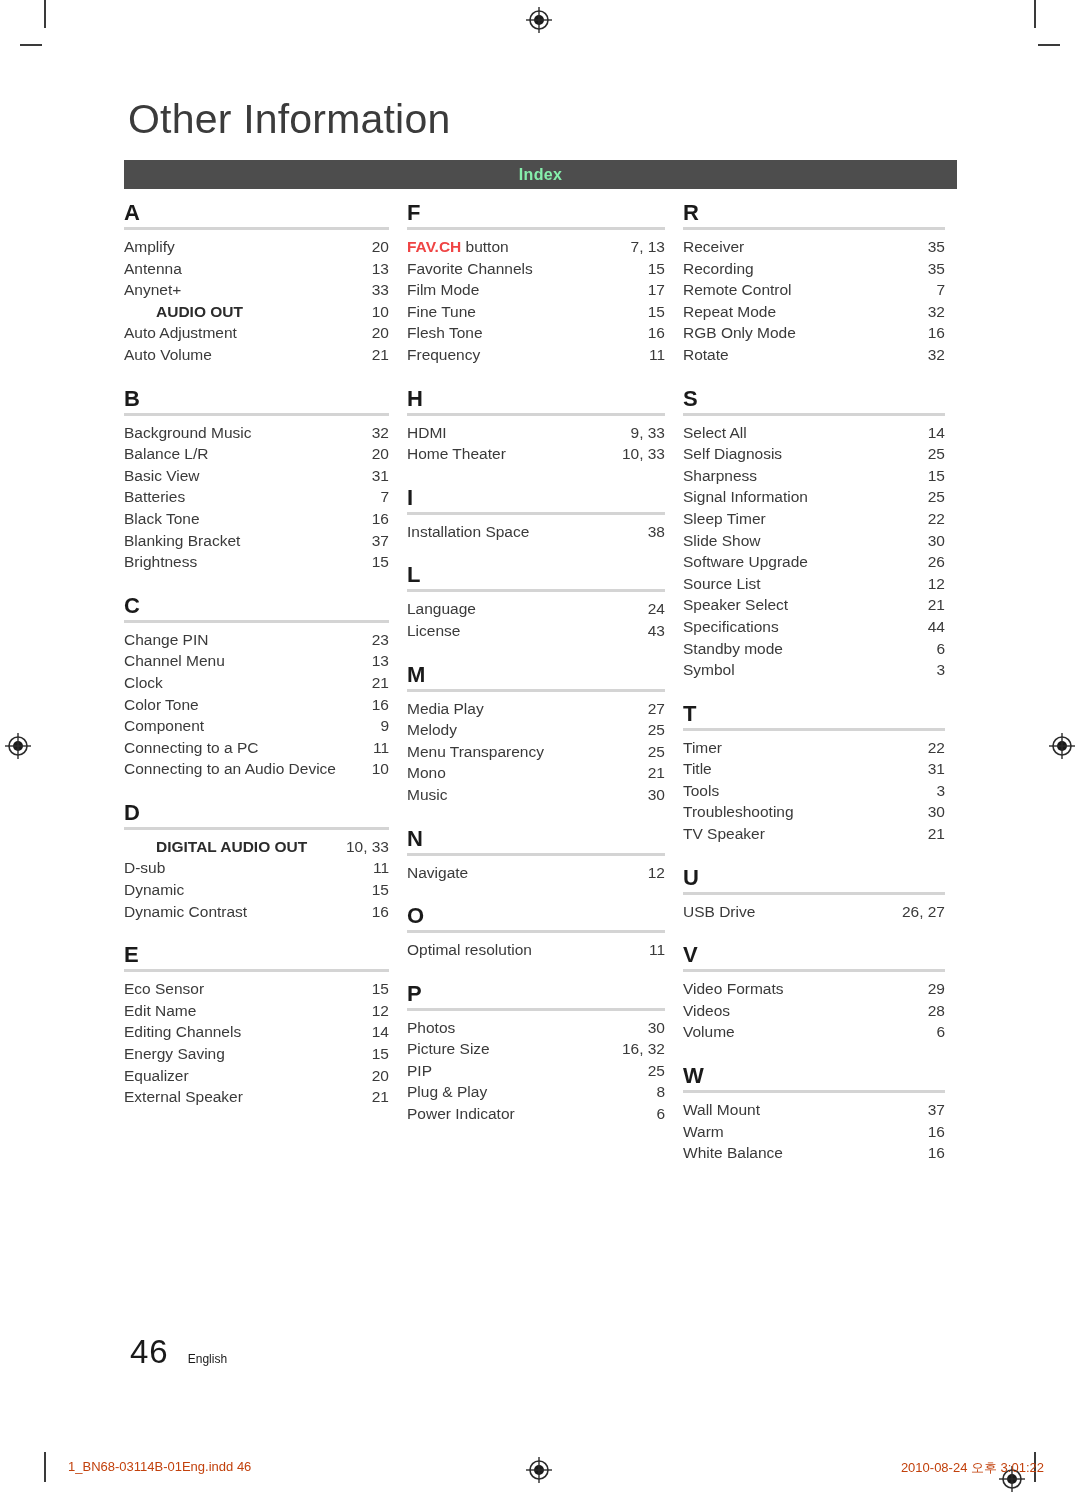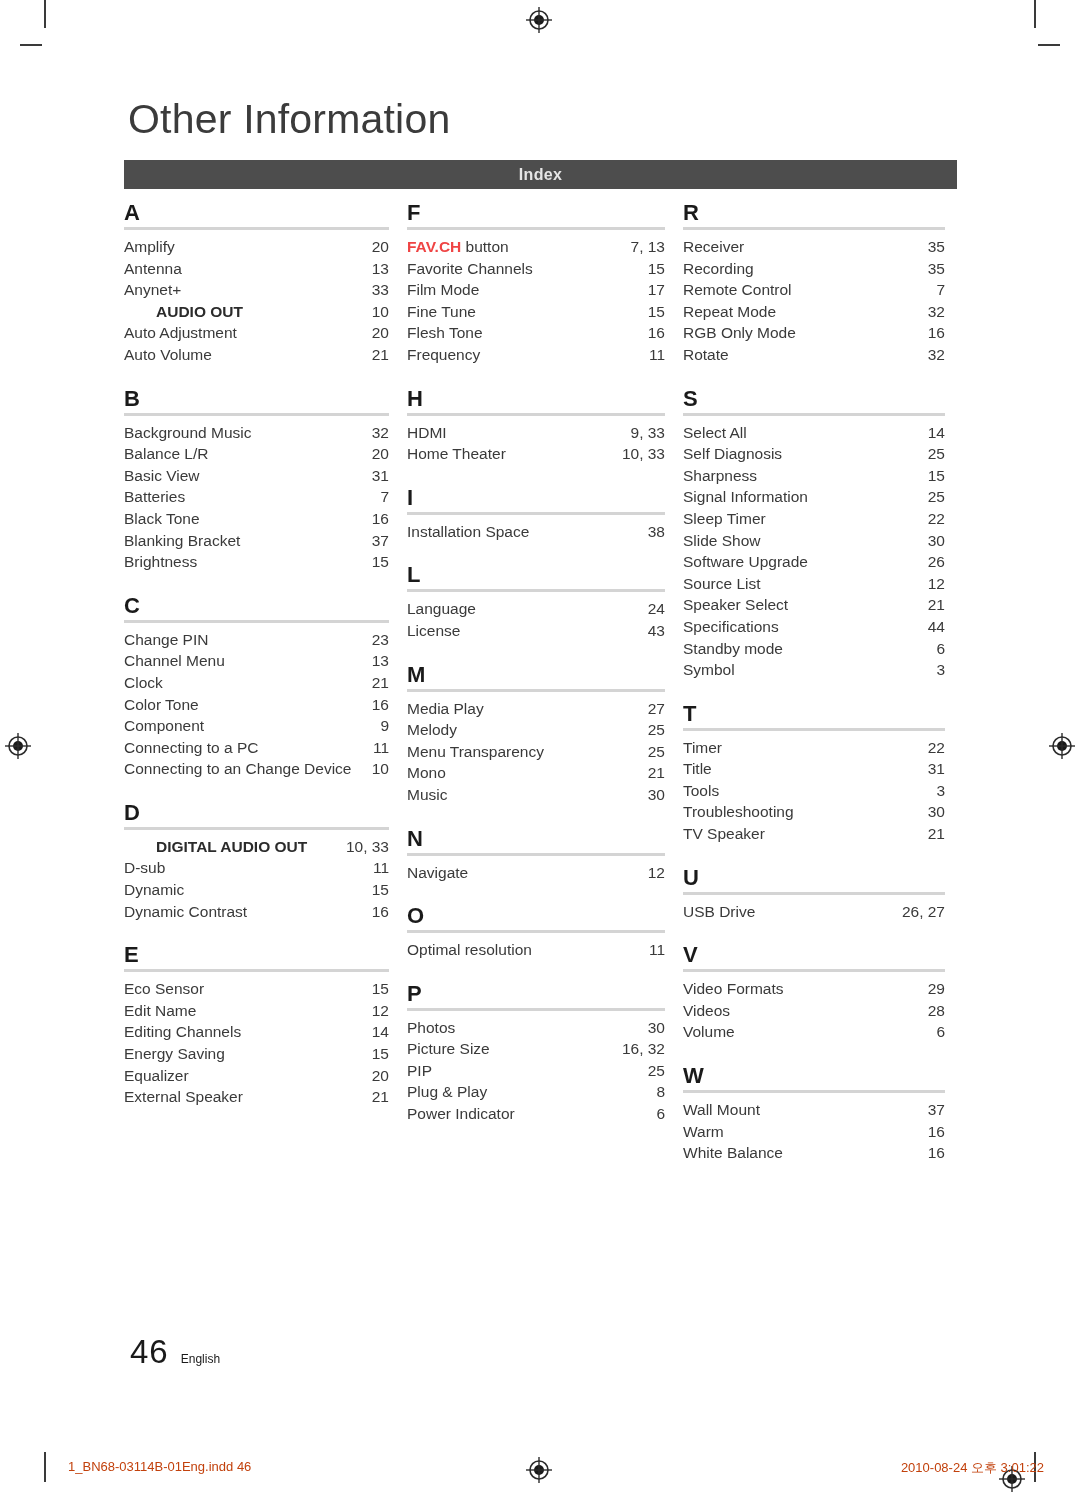--- a/index.html
+++ b/index.html
@@ -45,21 +45,21 @@
     left: 124px;
     top: 160px;
     width: 833px;
     height: 29px;
     background: #4d4d4d;
     display: flex;
     align-items: center;
     justify-content: center;
   }
   .index-bar-label {
-    color: #e5e5e5;
+    color: #86efac;
     font-size: 16px;
     font-weight: bold;
     letter-spacing: 0.3px;
   }
 
   
   .columns {
     position: absolute;
     left: 124px;
     top: 200px;
@@ -110,20 +110,21 @@
   .entry.bold .entry-term { font-weight: bold; color: #2b2b2b; margin-left: 32px; }
   .entry .term-strong { font-weight: bold; color: #ef4444; }
 
   
   .page-folio {
     position: absolute;
     left: 130px;
     top: 1333px;
     display: flex;
     align-items: baseline;
+    gap: 7px;
   }
   .folio-number {
     font-size: 33px;
     font-weight: 300;
     color: #1a1a1a;
     letter-spacing: 1px;
   }
   .folio-lang {
     font-size: 12px;
     color: #1a1a1a;
@@ -295,21 +296,21 @@
           </div>
           <div class="entry">
             <span class="entry-term">Component</span>
             <span class="entry-page">9</span>
           </div>
           <div class="entry">
             <span class="entry-term">Connecting to a PC</span>
             <span class="entry-page">11</span>
           </div>
           <div class="entry">
-            <span class="entry-term">Connecting to an Change Device</span>
+            <span class="entry-term">Connecting to an Audio Device</span>
             <span class="entry-page">10</span>
           </div>
         </div>
         <div class="group">
           <div class="group-letter">D</div>
           <div class="group-rule"></div>
           <div class="entry bold">
             <span class="entry-term">DIGITAL AUDIO OUT</span>
             <span class="entry-page">10, 33</span>
           </div>

